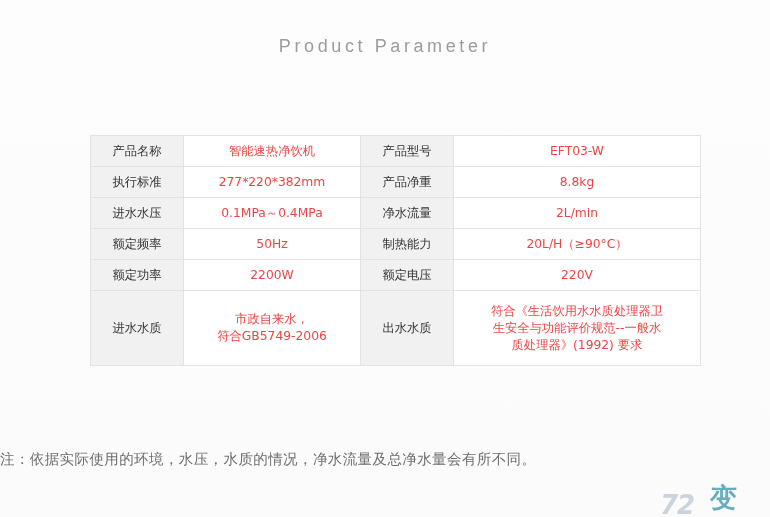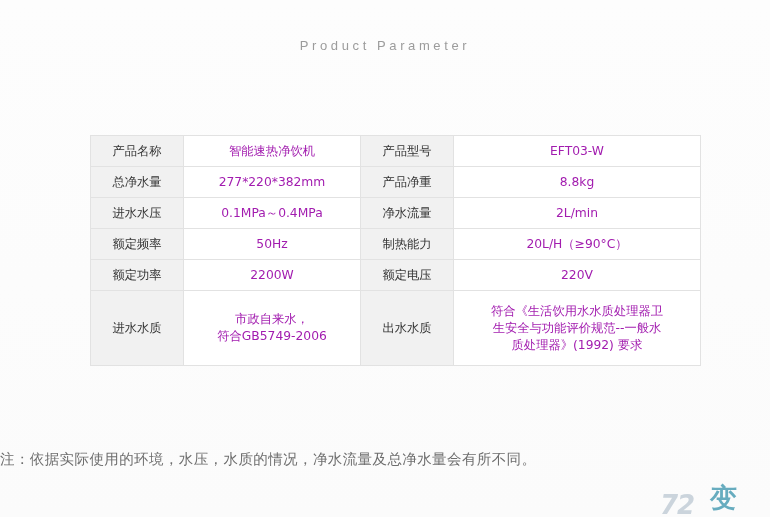--- a/index.html
+++ b/index.html
@@ -33,21 +33,21 @@
   .title-cn {
     font-size: 37px;
     letter-spacing: 3px;
     color: #1f1f1f;
     font-weight: 400;
     line-height: 44px;
     font-family: "DejaVu Sans", "Liberation Sans", sans-serif;
   }
   .title-en {
     margin-top: 7px;
-    font-size: 13px;
+    font-size: 18px;
     letter-spacing: 3.6px;
     color: #9c9c9c;
     font-weight: 400;
     line-height: 18px;
   }
 
   
   .spec-table {
     position: absolute;
     left: 90px;
@@ -66,21 +66,21 @@
     line-height: 17px;
     font-family: "DejaVu Sans", "Liberation Sans", sans-serif;
   }
   .spec-table td.label {
     background: #f1f1f1;
     color: #333333;
     margin-top: 22px;
   }
   .spec-table td.value {
     background: #ffffff;
-    color: #a21caf;
+    color: #ef4444;
   }
   .col-l1 { width: 93px; }
   .col-v1 { width: 177px; }
   .col-l2 { width: 93px; }
   .col-v2 { width: 247px; }
 
   .row-normal td { height: 30px; }
   .row-two  td { height: 39px; }
   .row-tall td { height: 74px; }
 
@@ -148,21 +148,21 @@
         <col class="col-v2">
     </colgroup>
     <tbody>
       <tr class="row-normal">
         <td class="label">产品名称</td>
         <td class="value">智能速热净饮机</td>
         <td class="label">产品型号</td>
         <td class="value">EFT03-W</td>
       </tr>
       <tr class="row-normal">
-        <td class="label">总净水量</td>
+        <td class="label">执行标准</td>
         <td class="value">277*220*382mm</td>
         <td class="label">产品净重</td>
         <td class="value">8.8kg</td>
       </tr>
       <tr class="row-normal">
         <td class="label">进水水压</td>
         <td class="value">0.1MPa～0.4MPa</td>
         <td class="label">净水流量</td>
         <td class="value">2L/min</td>
       </tr>

